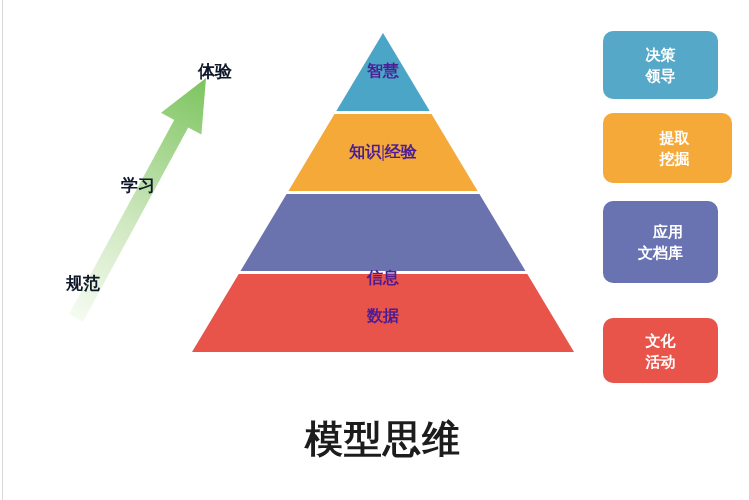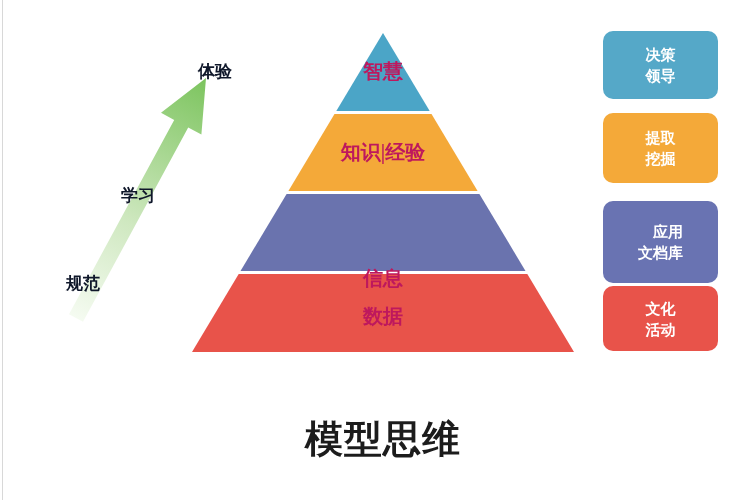--- a/index.html
+++ b/index.html
@@ -19,28 +19,28 @@
   }
   .shapes-svg { position: absolute; left: 0; top: 0; }
   .arrow-label {
     position: absolute;
     font-weight: bold;
     font-size: 17px;
     color: #0f172a;
     white-space: nowrap;
   }
   .arrow-label.l-tiyan  { left: 198px; top: 60px; }
-  .arrow-label.l-xuexi  { left: 121px; top: 184px; }
+  .arrow-label.l-xuexi  { left: 121px; top: 174px; }
   .arrow-label.l-guifan { left: 66px;  top: 272px; font-family: Liberation Mono, monospace; }
   .pyr-label {
     position: absolute;
     transform: translate(-50%, -50%);
-    color: #be185d;
+    color: #4c1d95;
     font-weight: bold;
-    font-size: 20px;
+    font-size: 16px;
     white-space: nowrap;
     text-align: center;
   }
   .pyr-label.p0 { left: 383px; top: 71px; }
   .pyr-label.p1 { left: 383px; top: 152px; font-family: Liberation Serif, serif; }
   .pyr-label.p2 { left: 383px; top: 232px; margin-top: 46px; }
   .pyr-label.p3 { left: 383px; top: 316px; }
   .side-box {
     position: absolute;
     left: 603px;
@@ -104,28 +104,28 @@
 
   <div class="pyr-label p0">智慧</div>
   <div class="pyr-label p1">知识|经验</div>
   <div class="pyr-label p2">信息</div>
   <div class="pyr-label p3">数据</div>
 
   <div class="side-box b0" style="background-color: rgb(85, 168, 200);">
     <span class="box-text">决策
 领导</span>
   </div>
-  <div class="side-box b1" style="background-color: rgb(244, 169, 57);">
+  <div class="side-box b1" style="background-color: rgb(244, 169, 57); padding-left: 14px;">
     <span class="box-text">提取
 挖掘</span>
   </div>
   <div class="side-box b2" style="background-color: rgb(105, 115, 178);">
     <span class="box-text">应用
 文档库</span>
   </div>
-  <div class="side-box b3" style="background-color: rgb(232, 83, 74);">
+  <div class="side-box b3" style="background-color: rgb(232, 83, 74); margin-top: 32px;">
     <span class="box-text">文化
 活动</span>
   </div>
 
   <div class="page-title">模型思维</div>
 
 </div>
 
 </body></html>

